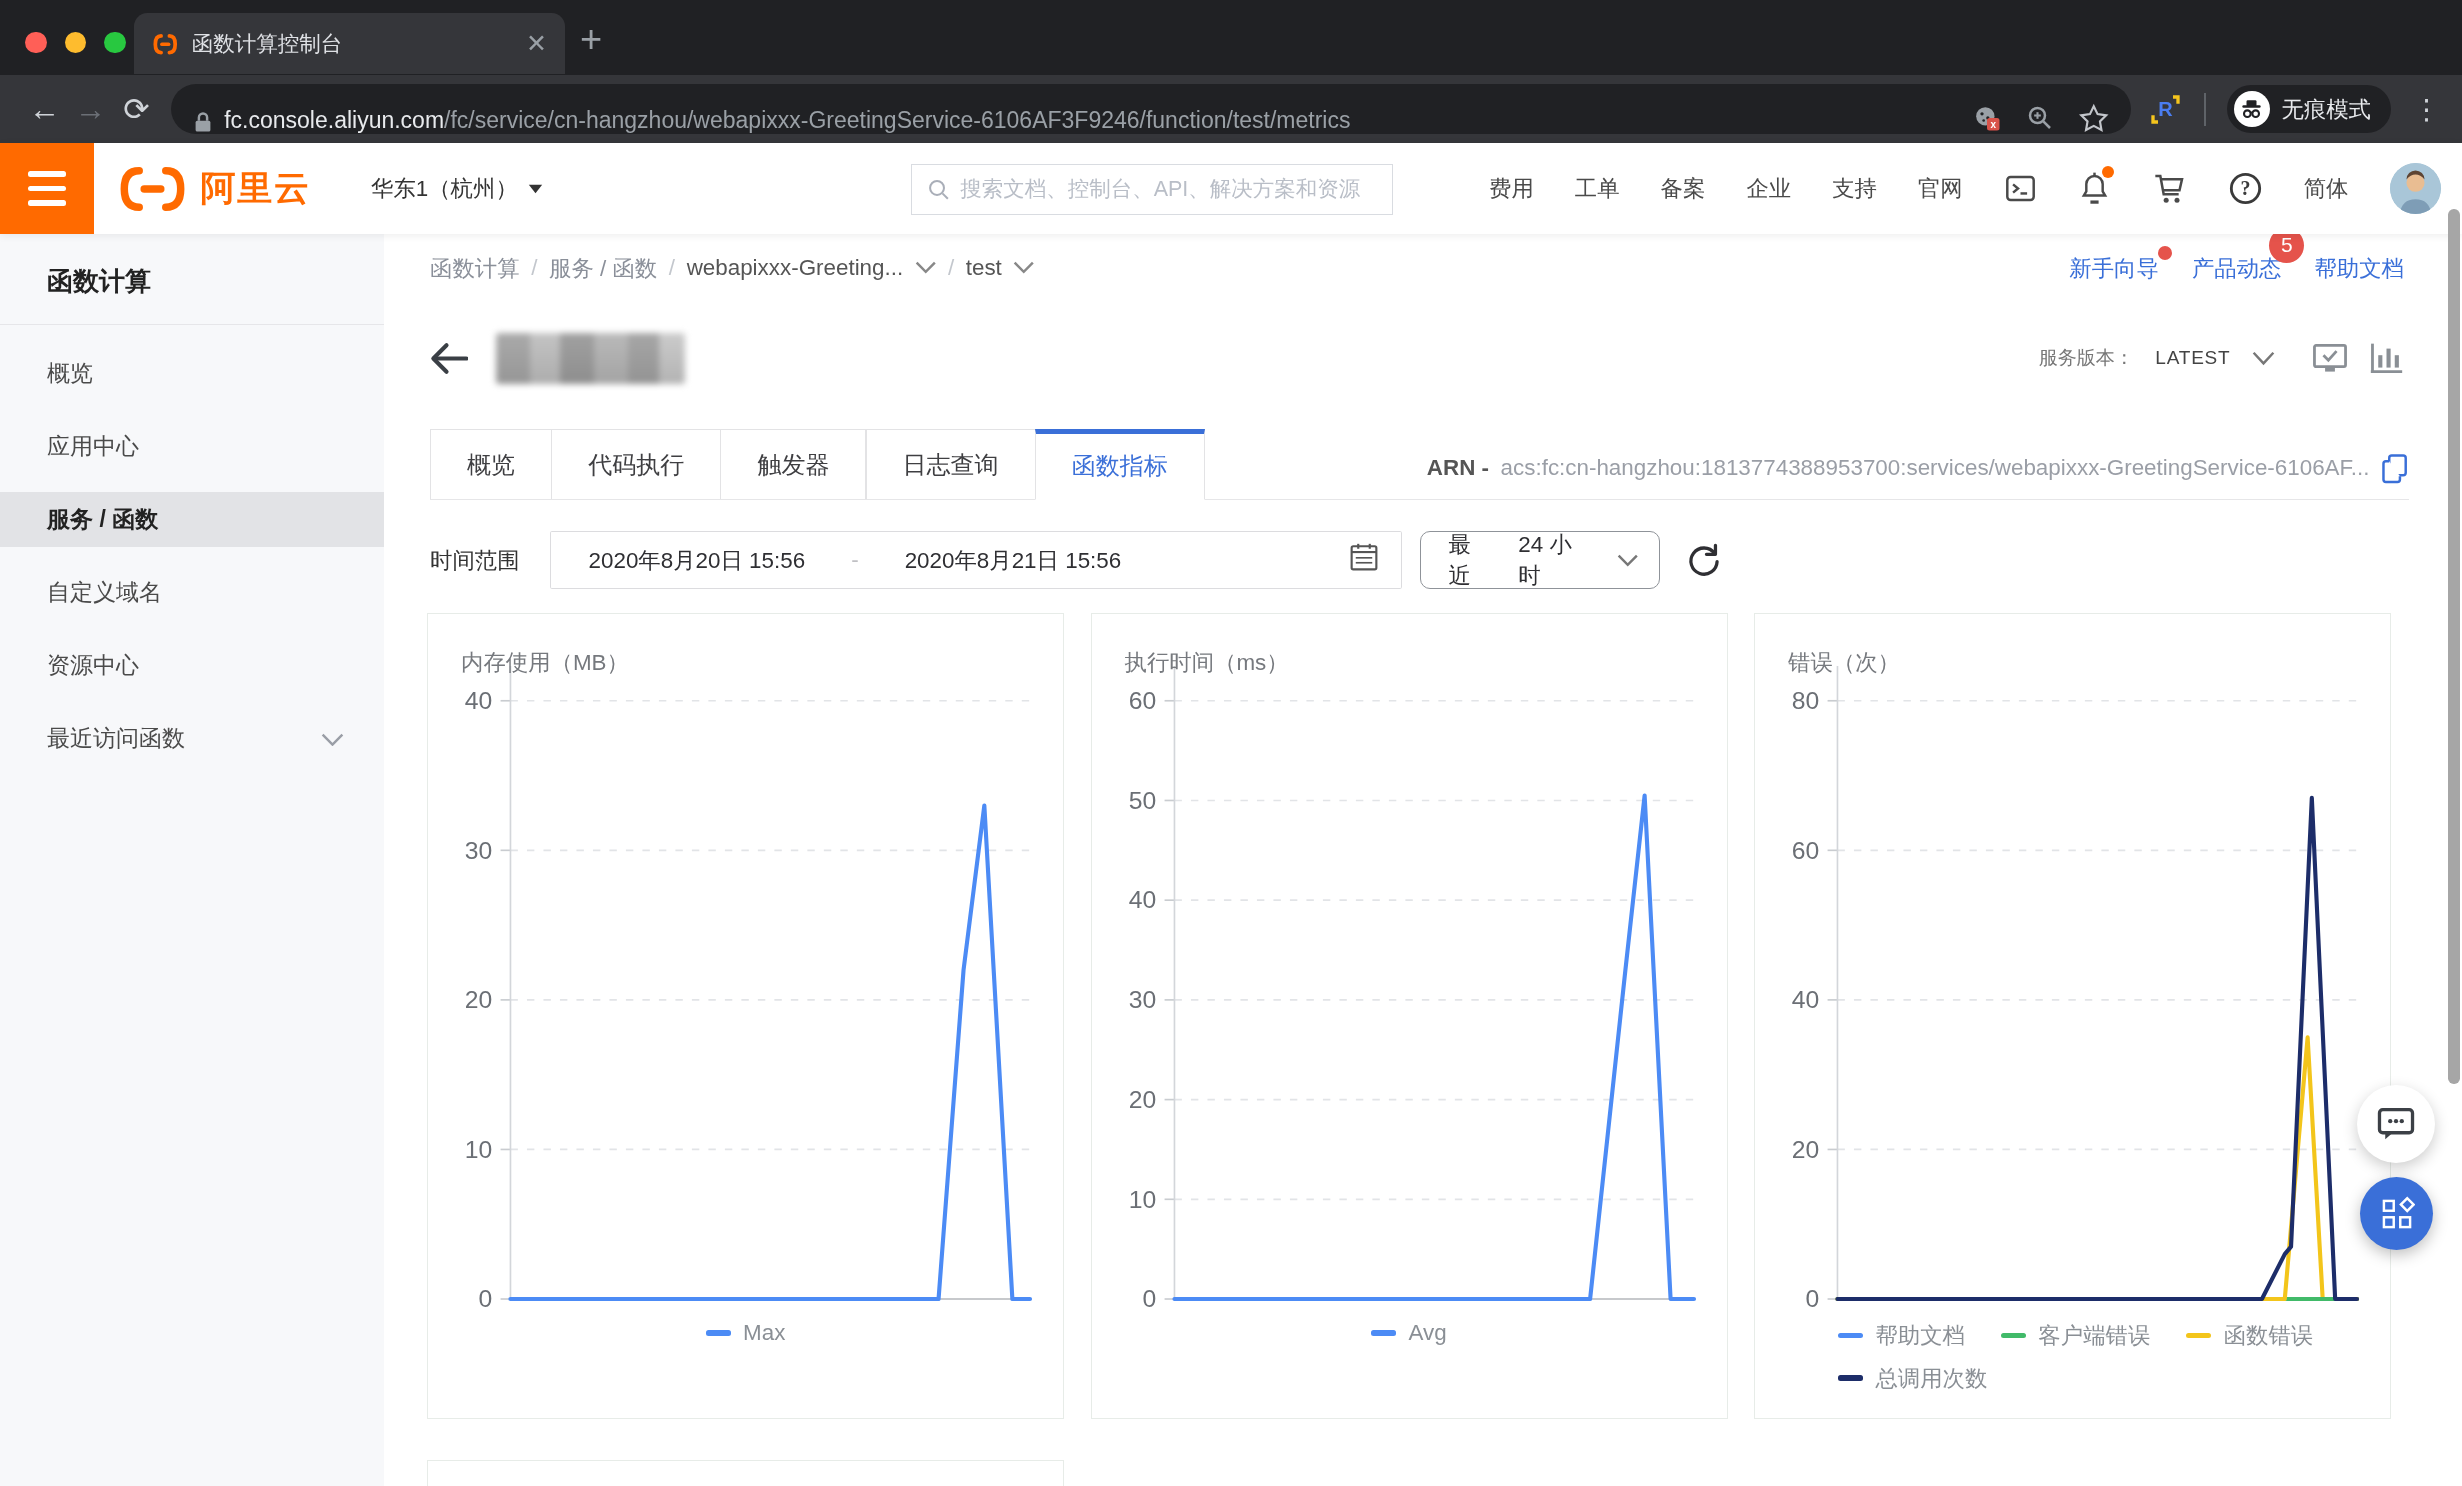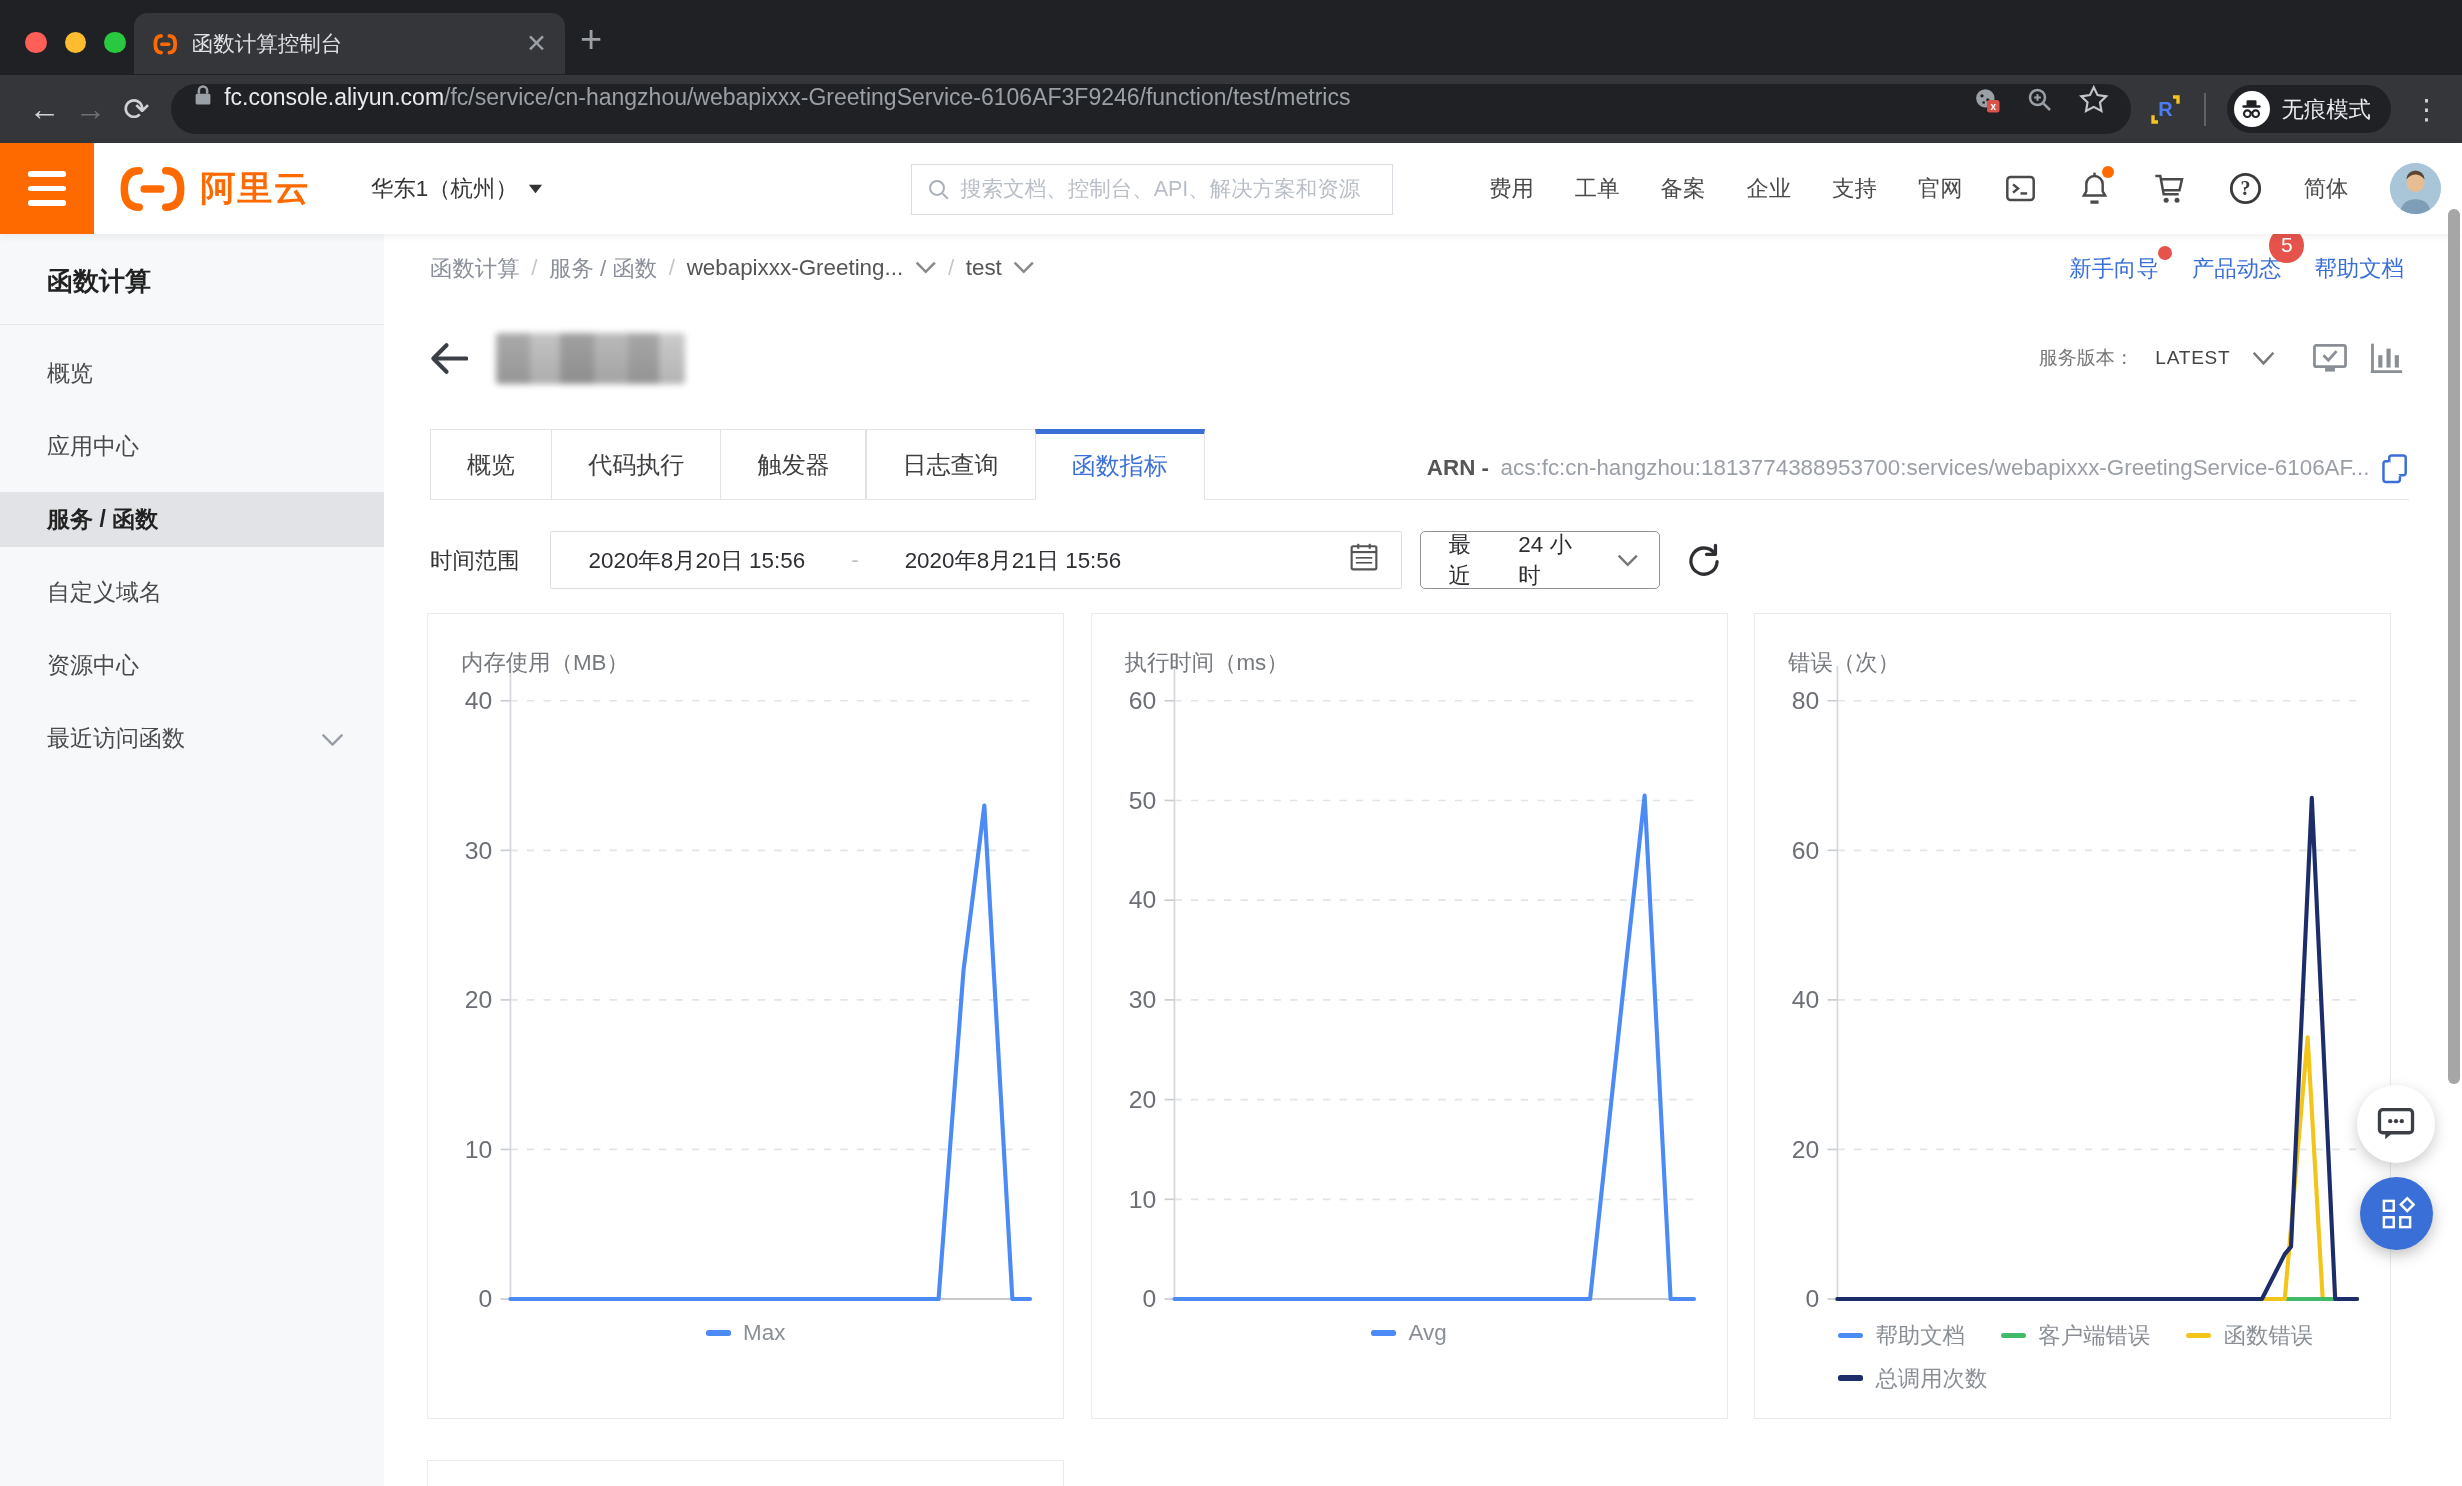--- a/index.html
+++ b/index.html
@@ -15,21 +15,21 @@
   .btab { position:absolute; left:134px; top:13.3px; width:431px; height:61px; background:#35363a;
           border-radius:13.3px 13.3px 0 0; display:flex; align-items:center; padding:0 18px; gap:13.3px; }
   .btab-title { color:#dfe1e5; font-size:21.5px; flex:1; white-space:nowrap; overflow:hidden; }
   .btab-close { color:#9aa0a6; font-size:25px; }
   .newtab { position:absolute; left:580px; top:18px; color:#9aa0a6; font-size:38px; font-weight:200; }
   .toolbar { position:absolute; left:0; top:75px; width:100%; height:68px; background:#35363a;
              display:flex; align-items:center; padding:0 21.5px; }
   .navbtn { color:#cfd3d8; font-size:31.5px; width:46px; text-align:center; }
   .navbtn.dim { color:#6b6f76; }
   .addressbar { flex:1; height:50px; background:#202124; border-radius:25px; margin:0 11.6px;
-                display:flex; align-items:flex-start; padding:0 21.5px; gap:11.6px; min-width:0; }
+                display:flex; align-items:flex-end; padding:0 21.5px; gap:11.6px; min-width:0; }
   .url { font-size:23px; white-space:nowrap; overflow:hidden; flex:1; }
   .url .host { color:#e8eaed; } .url .path { color:#9aa0a6; }
   .pill-icons { display:flex; align-items:center; gap:23px; }
   .chrome-right { display:flex; align-items:center; gap:21.5px; margin-left:5px; }
   .vsep { width:1.7px; height:33px; background:#5f6368; }
   .incog { height:48px; background:#202124; border-radius:25px; display:flex; align-items:center;
            gap:11.6px; padding:0 20px 0 6.6px; }
   .incog-circle { width:36px; height:36px; border-radius:50%; background:#fff;
                   display:flex; align-items:center; justify-content:center; }
   .incog-label { color:#e8eaed; font-size:22.4px; }
@@ -108,21 +108,21 @@
   .arn-label { font-size:22.4px; font-weight:bold; color:#555; white-space:nowrap; }
   .arn-value { font-size:22.4px; color:#9a9ea6; white-space:nowrap; overflow:hidden; }
 
   
   .time-row { position:absolute; left:46px; top:297px; height:58px; display:flex; align-items:center; }
   .time-label { font-size:22.4px; color:#333; margin-right:30px; }
   .date-box { width:852px; height:58px; border:0.8px solid #dcdcdf; border-radius:1.7px; display:flex;
               align-items:center; padding:0 23px 0 38px; font-size:22.4px; color:#2f2f33; }
   .date-box .sep { color:#c0c0c4; margin:0 46px; }
   .date-box .cal { margin-left:auto; }
-  .quick-box { width:240px; height:58px; border:1.7px solid #8f9399; border-radius:5px; margin-left:18px;
+  .quick-box { width:240px; height:58px; border:1.7px solid #8f9399; border-radius:10px; margin-left:18px;
                display:flex; align-items:center; padding:0 20px 0 28px; font-size:22.4px; color:#2f2f33; gap:28px; }
   .quick-box .chev { margin-left:auto; }
   .refresh-btn { margin-left:26.5px; display:flex; align-items:center; }
 
   
   .charts-row { position:absolute; left:43px; top:379px; display:flex; gap:26.5px; }
   .chart-card { width:637px; height:806px; border:1.7px solid #e7ece8; background:#fff; position:relative; }
   .chart-title { position:absolute; left:33px; top:33px; font-size:22.4px; color:#76797e; z-index:2; }
   .chart-card svg { position:absolute; left:0; top:0; width:100%; height:100%; }
   .legend { position:absolute; left:0; right:0; top:706px; display:flex; align-items:flex-start;

